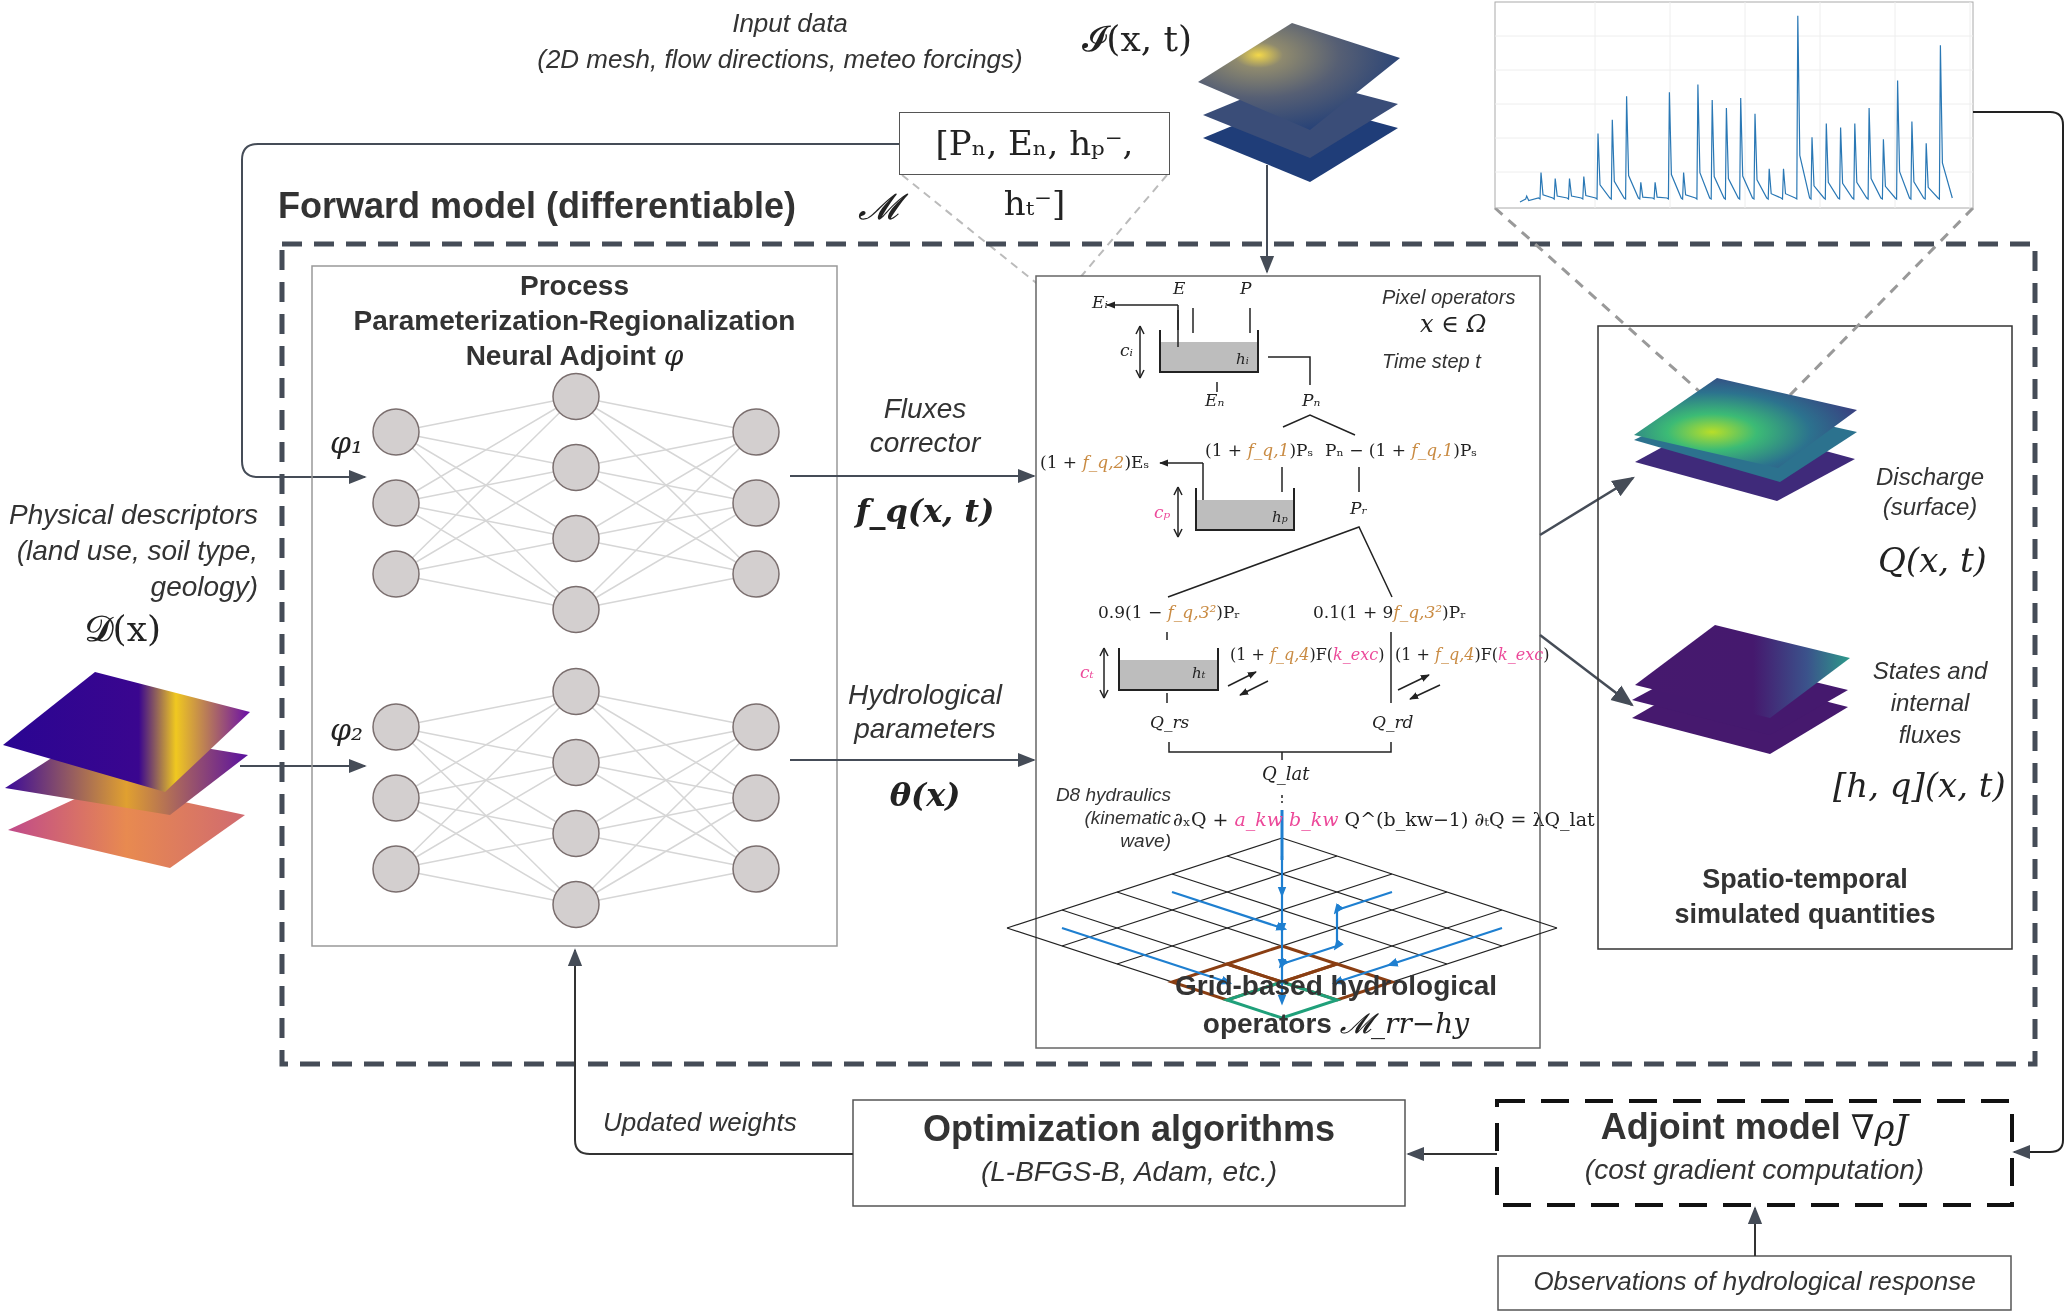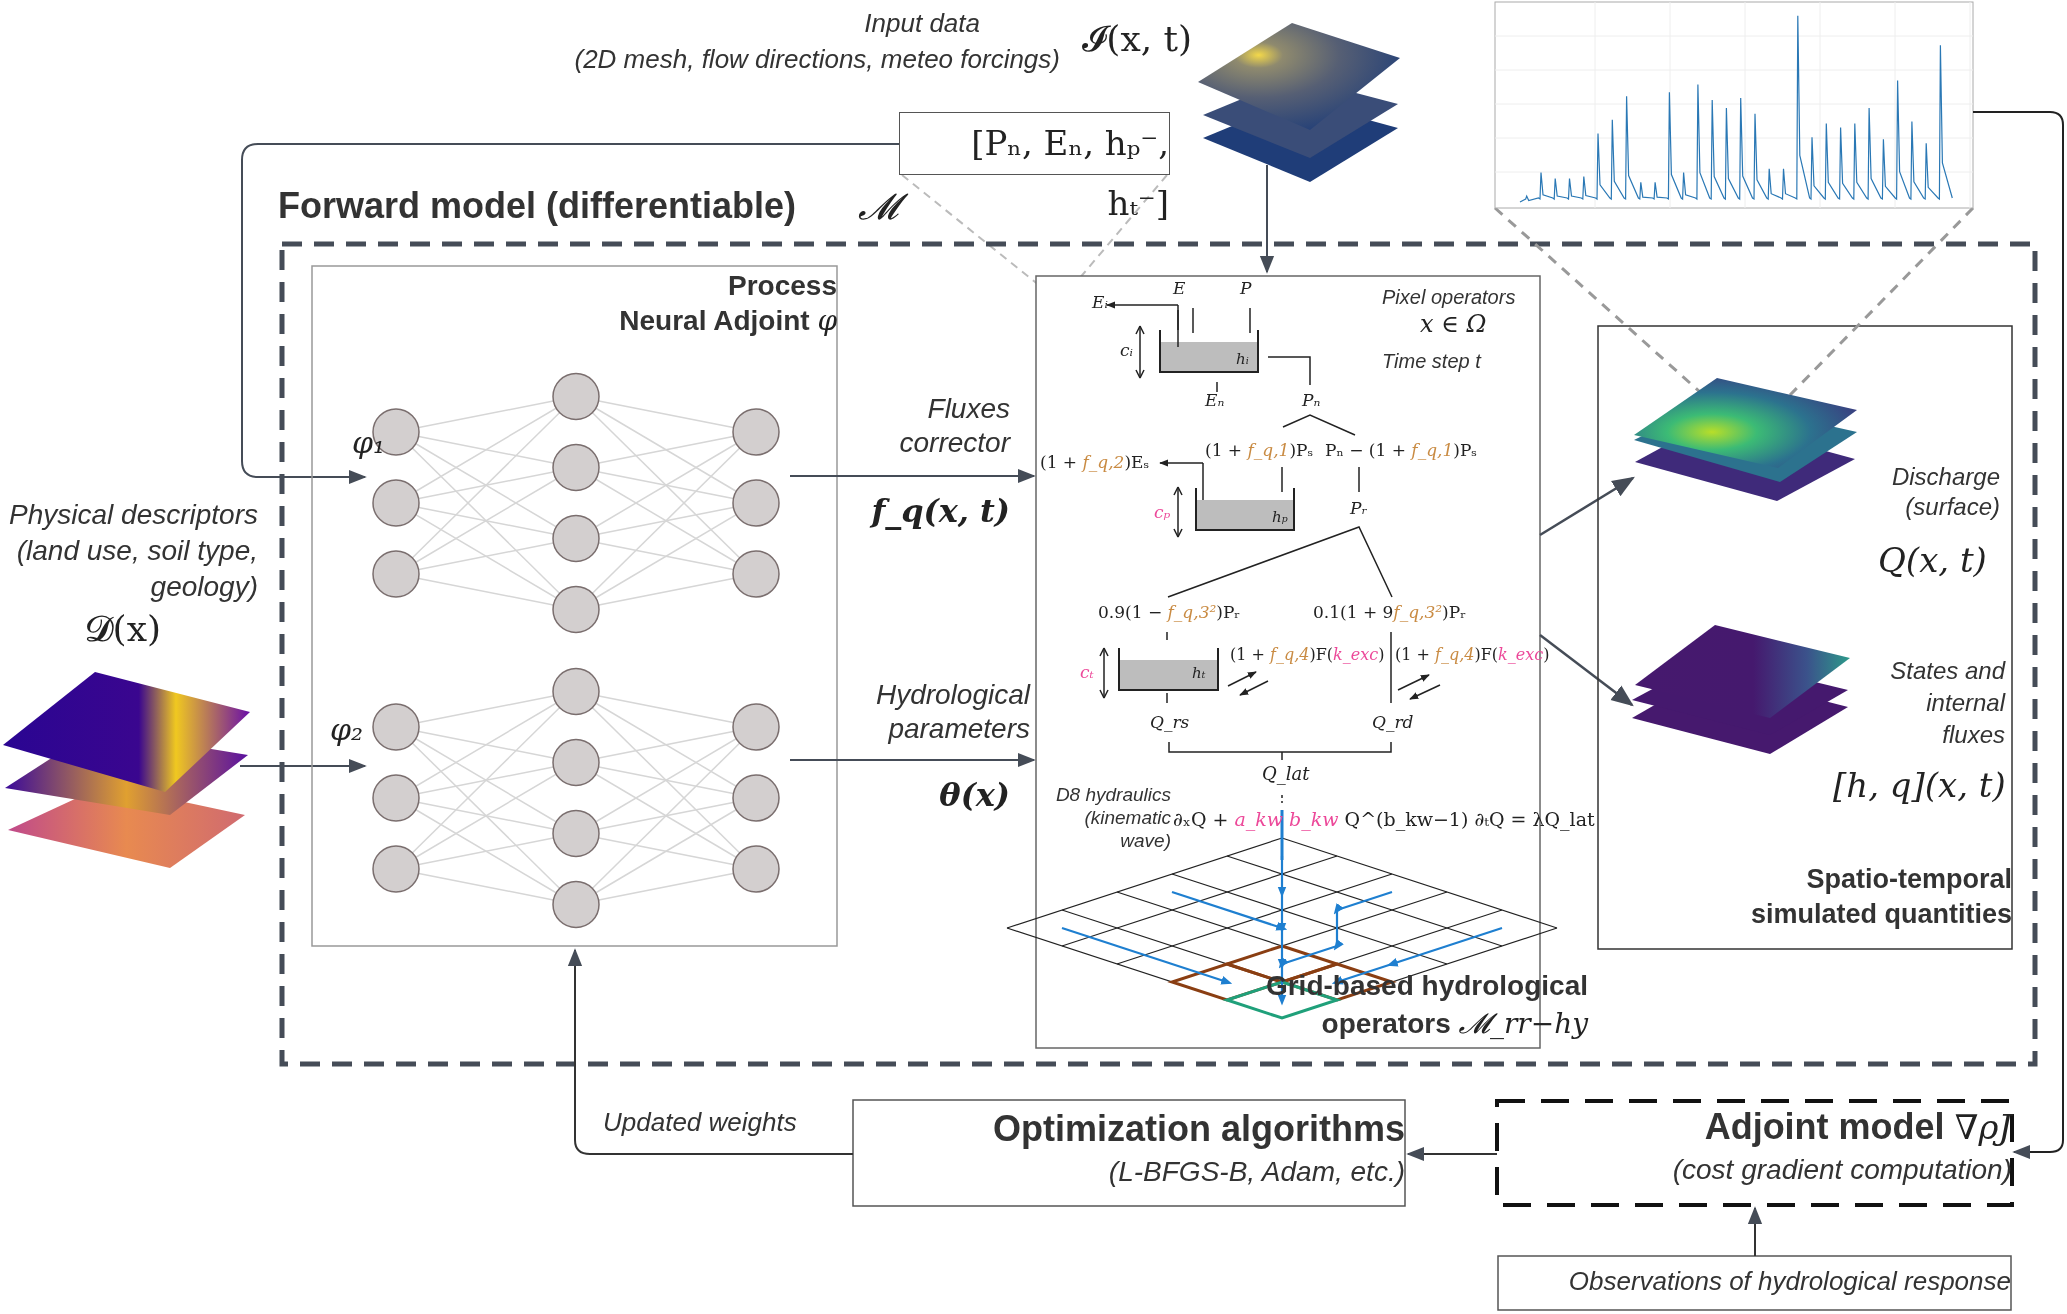--- a/index.html
+++ b/index.html
@@ -2,21 +2,21 @@
 <html><head>
 <meta charset="utf-8">
 <style>
   html,body{margin:0;padding:0;background:#fff;}
   body{width:2067px;height:1314px;position:relative;overflow:hidden;font-family:"Liberation Sans",sans-serif;color:#333;}
   .abs{position:absolute;}
   svg.layer{position:absolute;left:0;top:0;}
   .it{font-style:italic;}
   .math{font-family:"DejaVu Serif","Liberation Serif",serif;font-style:italic;color:#222;}
   .bold{font-weight:bold;}
-  .ctr{text-align:right;}
+  .ctr{text-align:center;}
   .fq{color:#c98b43;}
   .teal{color:#ec4899;}
   .box{position:absolute;box-sizing:border-box;background:#fff;}
 </style>
 </head>
 <body>
 
 <svg class="layer" width="2067" height="1314" viewBox="0 0 2067 1314">
   <defs>
     <marker id="arrowHead" viewBox="0 0 10 10" refX="9" refY="5" markerWidth="9" markerHeight="9" orient="auto-start-reverse">
@@ -288,23 +288,24 @@
 
 <div class="abs it" style="left:0px;top:497px;width:258px;text-align:right;font-size:28px;line-height:36px;">
   <div>Physical descriptors</div>
   <div>(land use, soil type,</div>
   <div>geology)</div>
 </div>
 <div class="abs math" style="left:85px;top:608px;font-size:36px;font-style:normal;">𝓓(x)</div>
 
 <div class="abs bold ctr" style="left:312px;top:268px;width:525px;font-size:28px;line-height:35px;">
   <div>Process</div>
+  <div>Parameterization-Regionalization</div>
   <div><span>Neural Adjoint</span> <span class="math" style="font-weight:normal;">φ</span></div>
 </div>
-<div class="abs math" style="left:330px;top:425px;font-size:30px;margin-left:22px;">φ₁</div>
+<div class="abs math" style="left:330px;top:425px;font-size:30px;">φ₁</div>
 <div class="abs math" style="left:330px;top:712px;font-size:30px;">φ₂</div>
 
 <div class="abs it ctr" style="left:840px;top:392px;width:170px;font-size:28px;line-height:34px;">
   <div>Fluxes</div>
   <div>corrector</div>
 </div>
 <div class="abs math bold ctr" style="left:840px;top:492px;width:170px;font-size:32px;">f_q(x, t)</div>
 <div class="abs it ctr" style="left:820px;top:678px;width:210px;font-size:28px;line-height:34px;">
   <div>Hydrological</div>
   <div>parameters</div>

